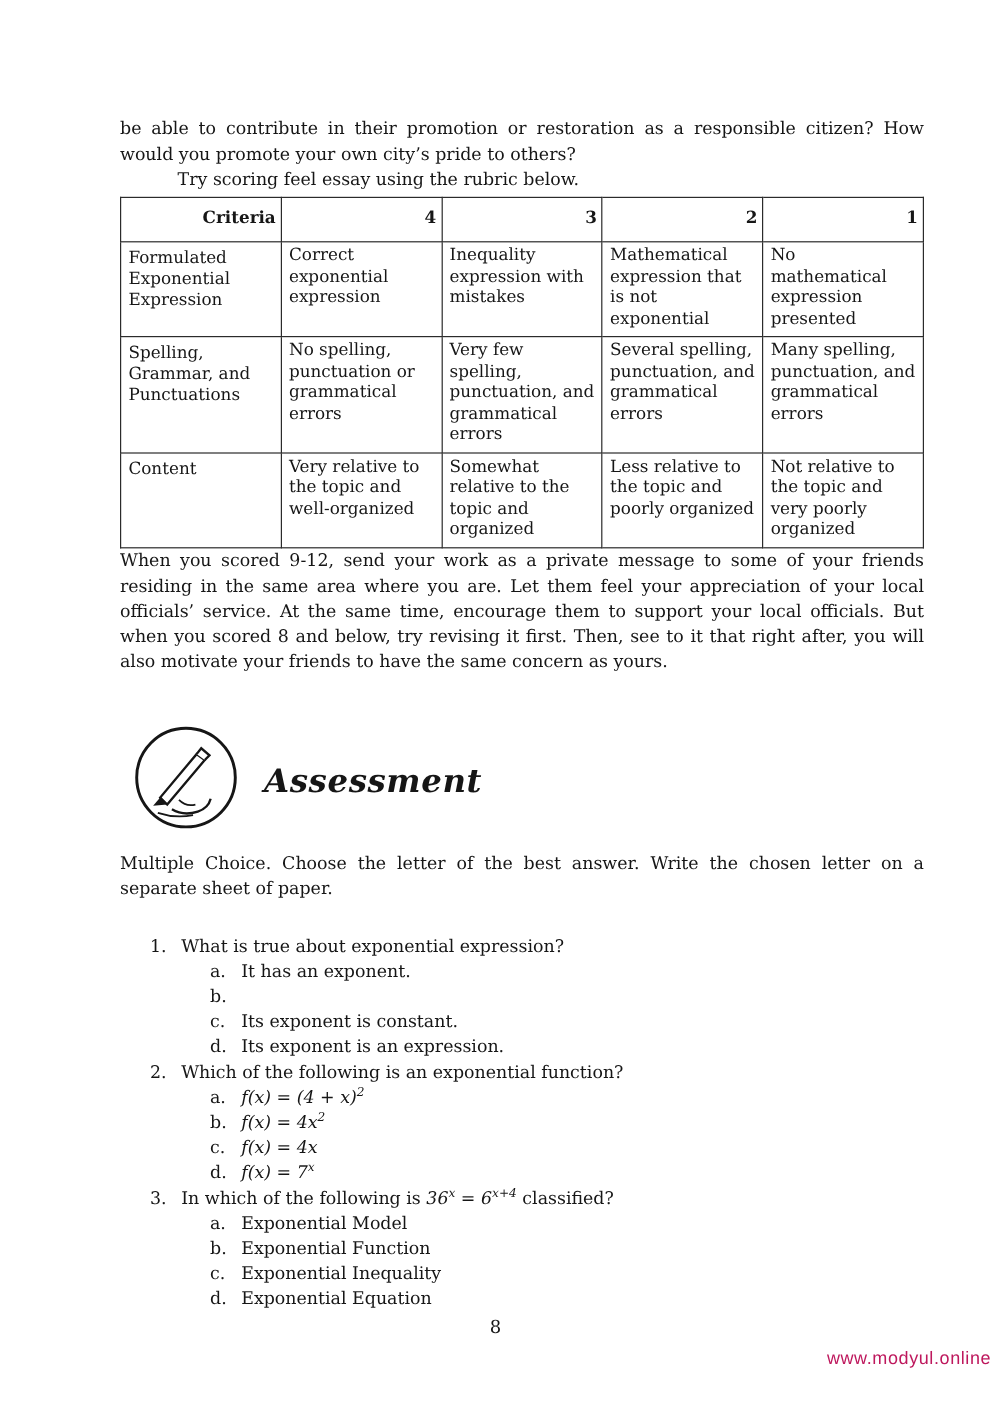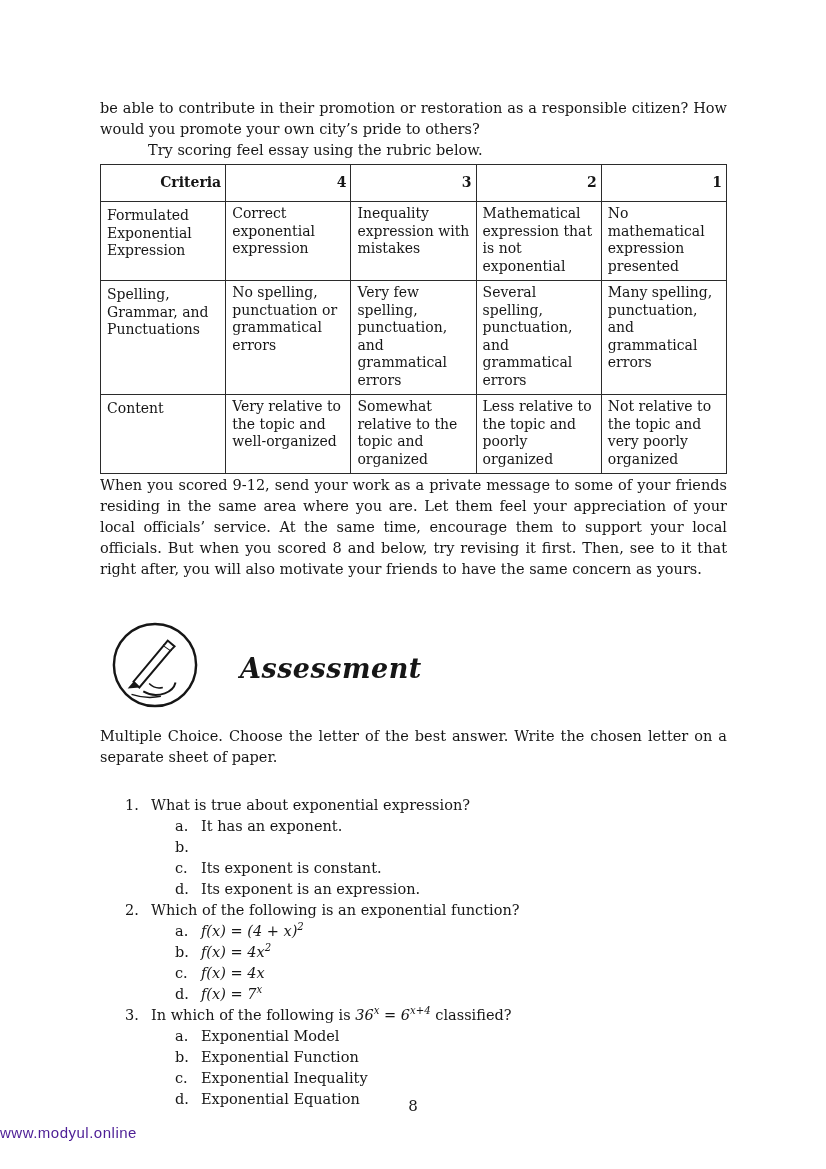--- a/index.html
+++ b/index.html
@@ -7,21 +7,21 @@
   .page {
     position: relative;
     width: 826px;
     height: 1169px;
     margin: 0 auto;
     background: #ffffff;
     color: #161616;
     font-family: "DejaVu Serif", "Liberation Serif", serif;
     font-size: 14.5px;
     line-height: 21px;
-    padding: 98px 99px 0 100px;
+    padding: 98px 56px 0 100px;
     overflow: hidden;
   }
   p.body-par { text-align: justify; }
   .indent-line { text-indent: 48px; }
 
   table.rubric {
     width: 100%;
     border-collapse: collapse;
     table-layout: fixed;
     margin-top: 3px;
@@ -51,21 +51,21 @@
   .assessment-head {
     margin-top: 40px;
     margin-left: 10px;
     display: flex;
     align-items: center;
   }
   .assessment-title {
     font-size: 27px;
     font-weight: bold;
     font-style: italic;
-    margin-left: 40px;
+    margin-left: 20px;
     letter-spacing: 0.5px;
   }
   .instructions { margin-top: 10px; text-align: justify; }
 
   .questions { margin-top: 27px; padding-left: 25px; }
   .q-line { display: flex; }
   .q-num { width: 26px; flex: 0 0 26px; }
   .options { padding-left: 50px; }
   .option { display: flex; }
   .opt-letter { width: 26px; flex: 0 0 26px; }
@@ -76,23 +76,23 @@
     position: absolute;
     left: 0; right: 0;
     bottom: 52px;
     text-align: center;
     font-size: 15px;
   }
   .watermark {
     position: absolute;
     left: 0; right: 0;
     bottom: 26px;
-    text-align: left;
+    text-align: right;
     font-size: 15px;
-    color: #4c1d95;
+    color: #be185d;
     font-family: "Liberation Sans", "DejaVu Sans", sans-serif;
     letter-spacing: 0.5px;
   }
 </style>
 </head>
 <body>
 
 <div class="page">
 
   <p class="body-par">be able to contribute in their promotion or restoration as a responsible citizen? How would you promote your own city’s pride to others?</p>

